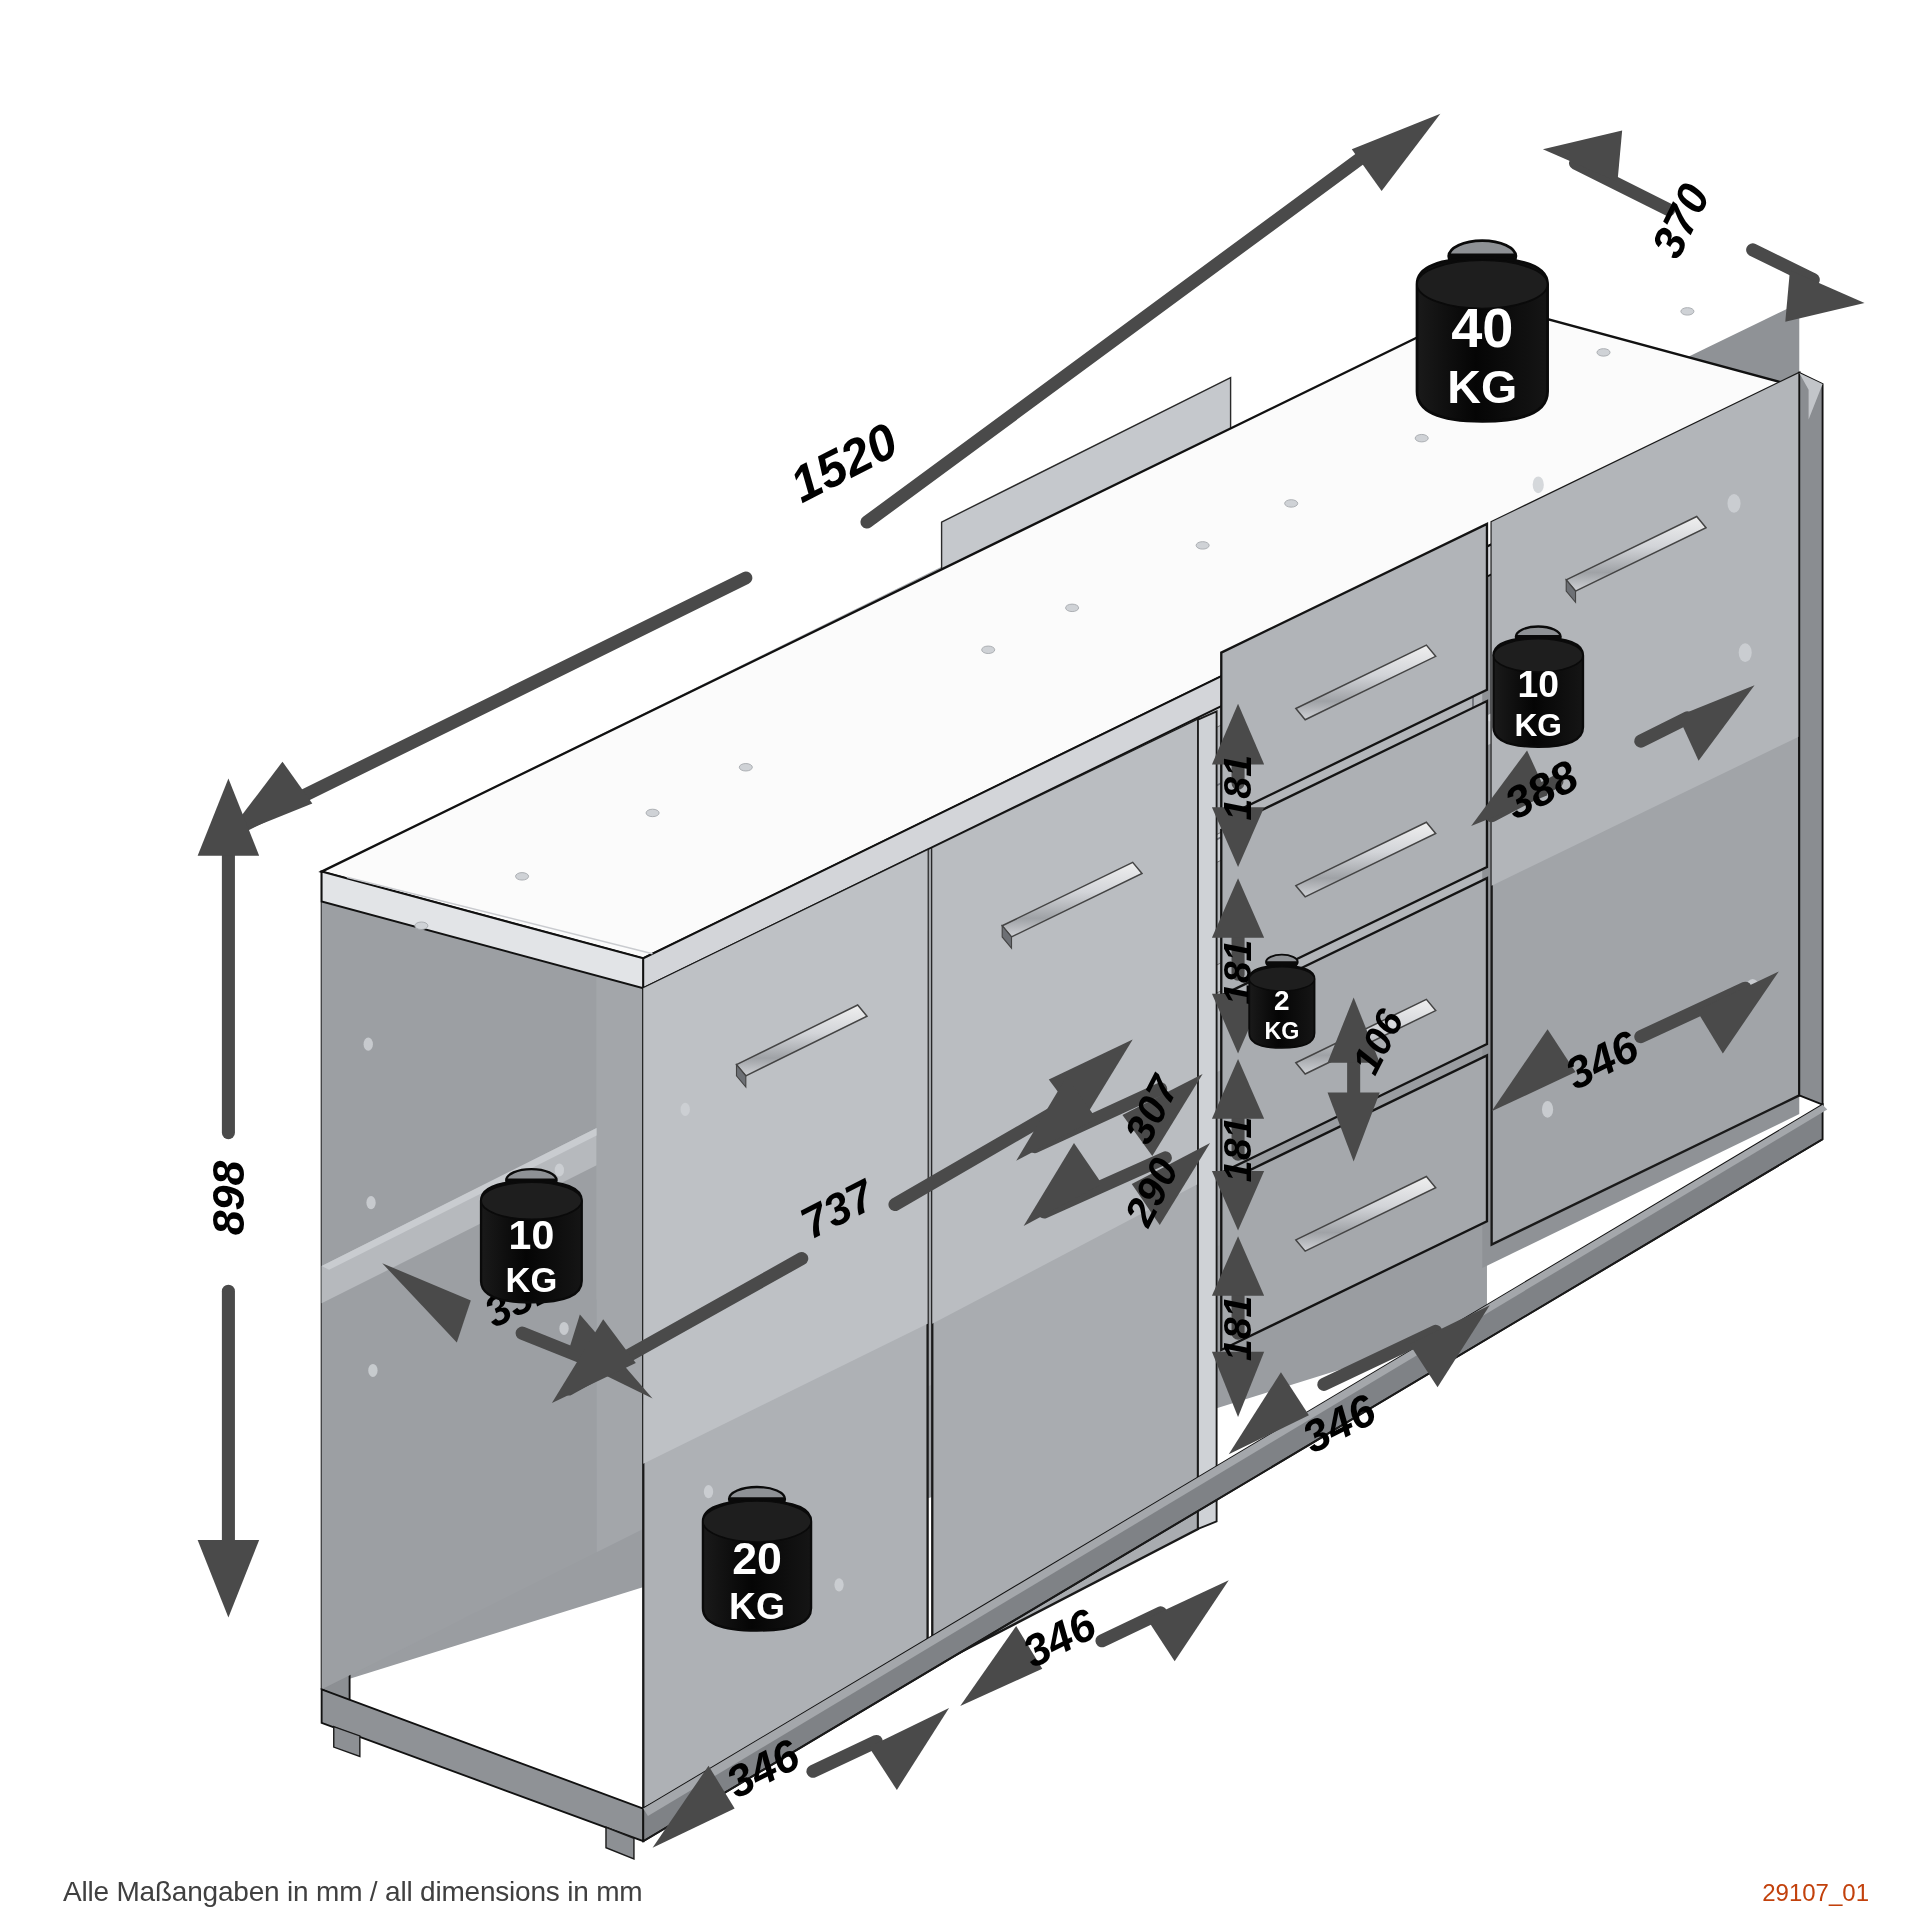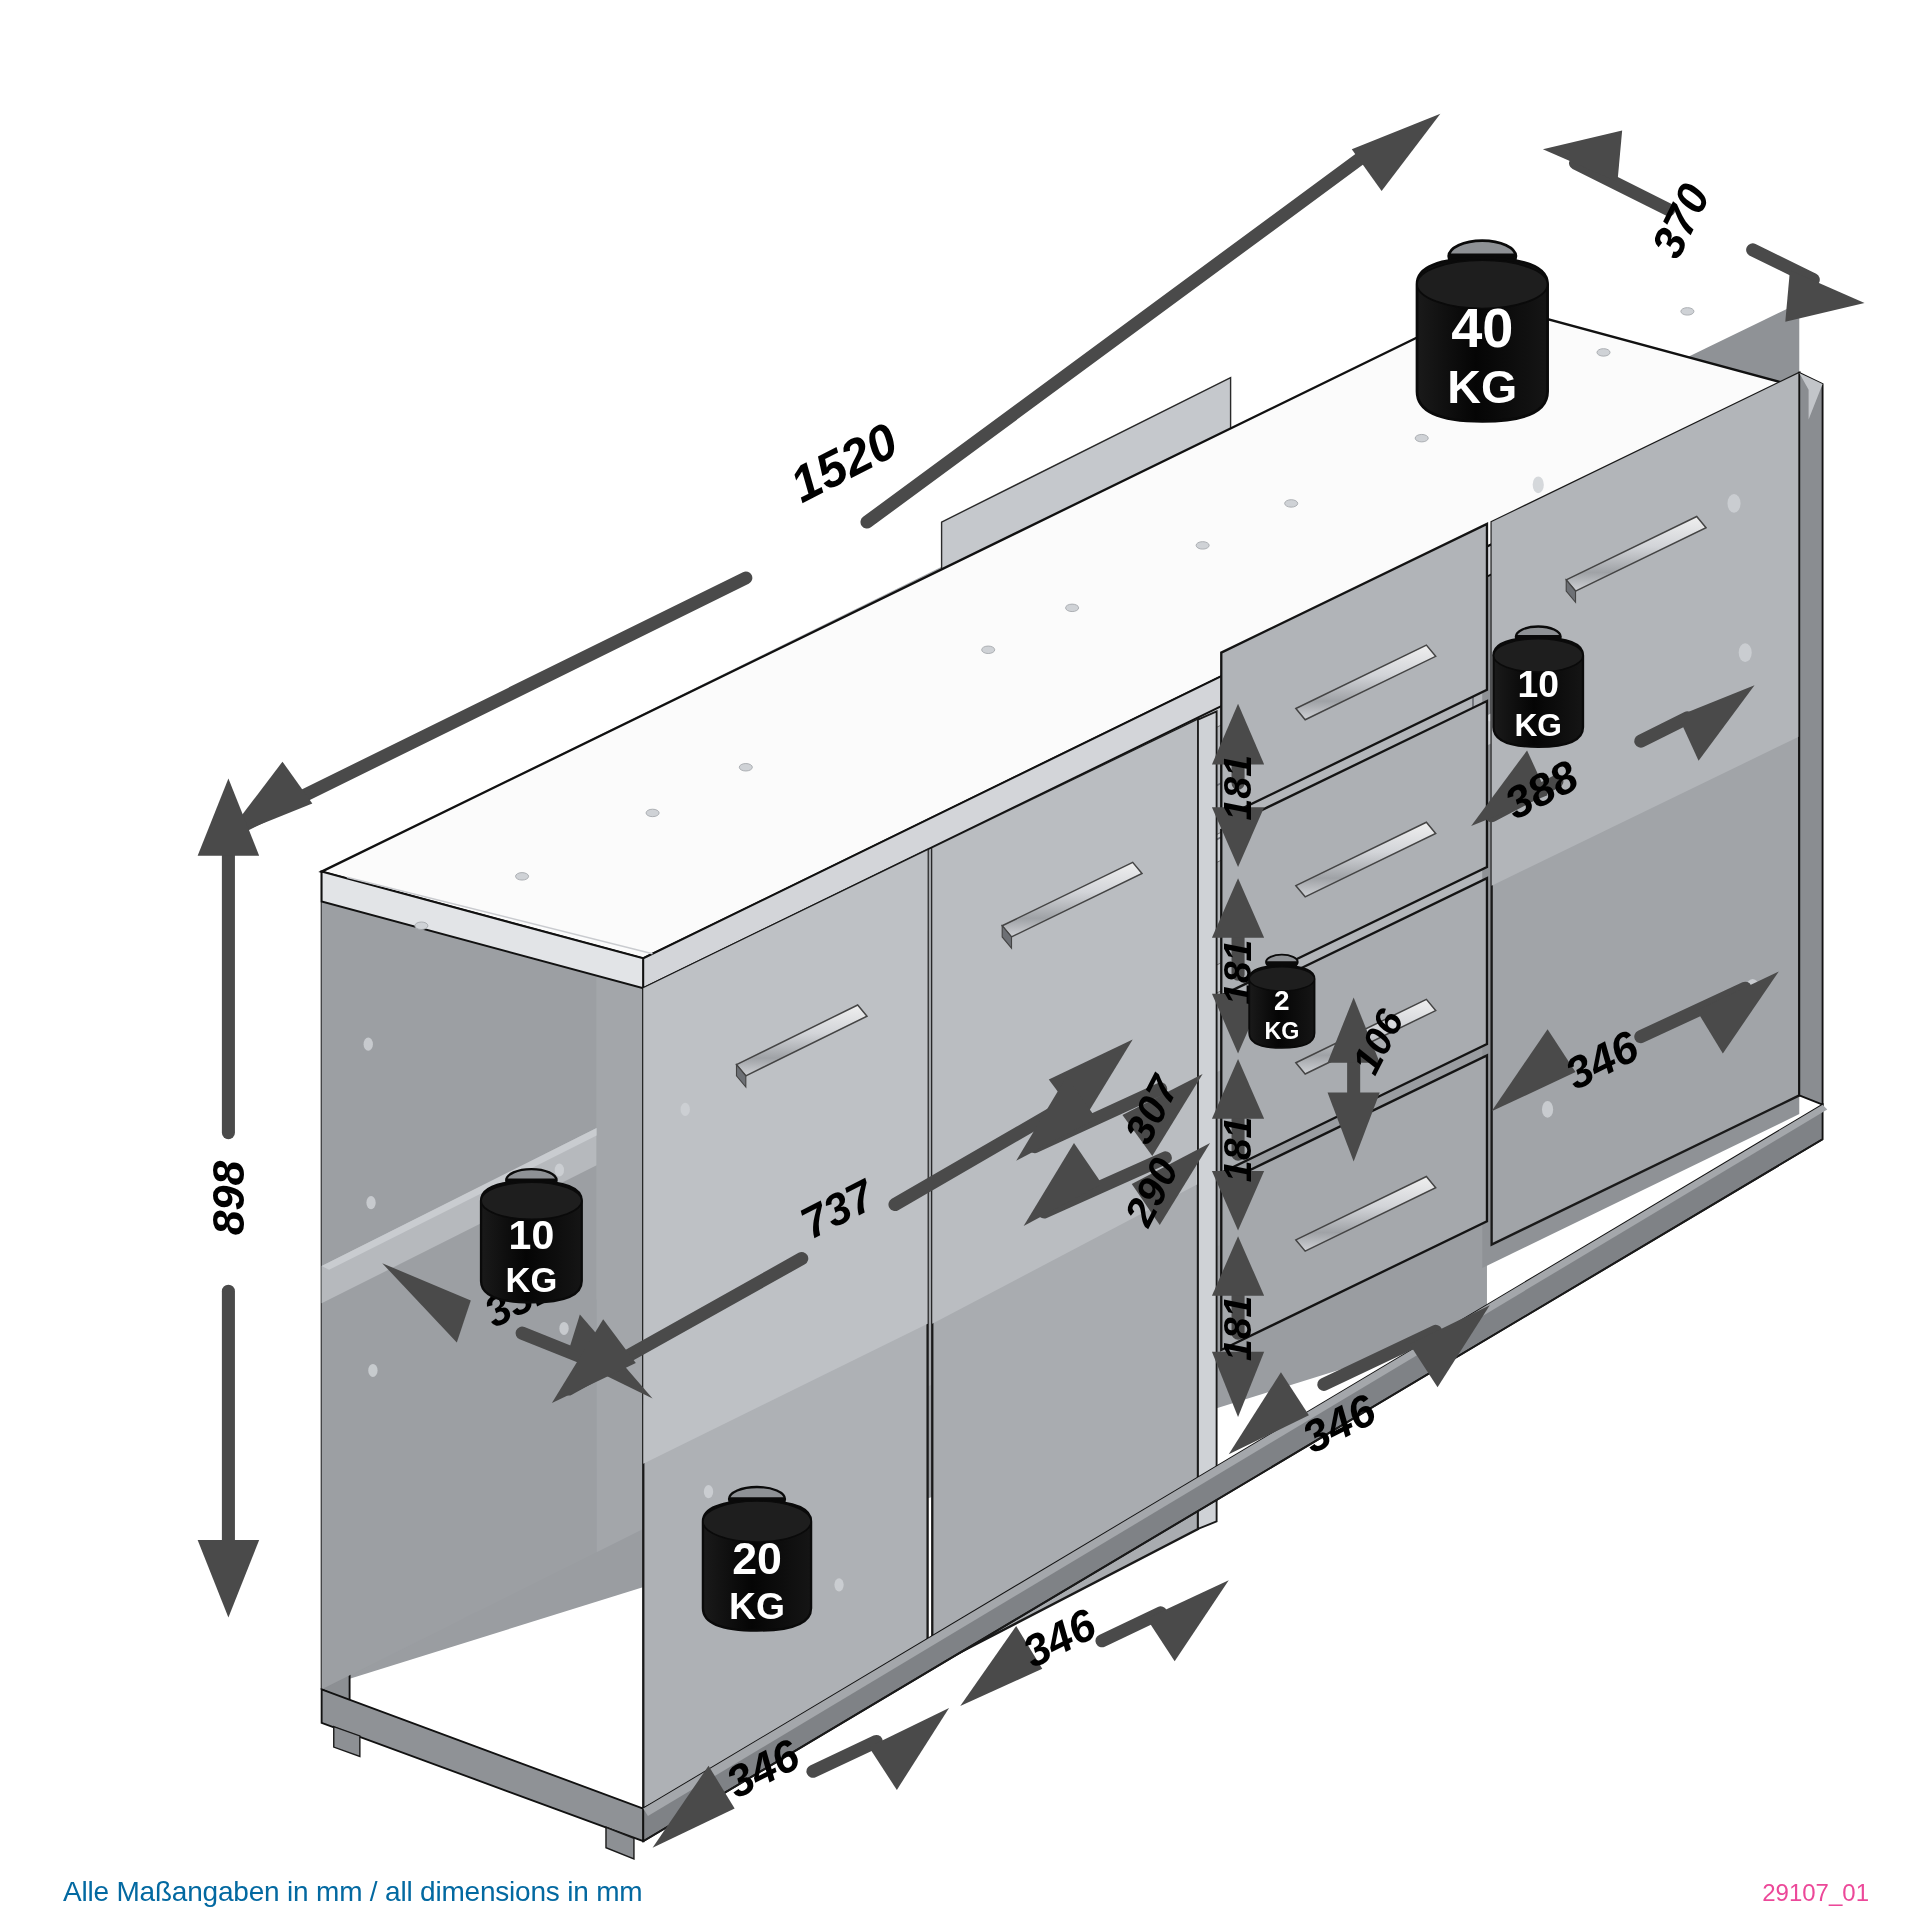--- a/index.html
+++ b/index.html
@@ -27,31 +27,31 @@
     width: 1927px;
     height: 1927px;
     display: block;
   }
   .footer-left {
     position: absolute;
     left: 63px;
     top: 1876px;
     font-size: 28px;
     font-family: "Liberation Sans", sans-serif;
-    color: #0369a1;
+    color: #404040;
     white-space: nowrap;
     letter-spacing: -0.2px;
   }
   .footer-right {
     position: absolute;
     right: 58px;
     top: 1879px;
     font-size: 24px;
     font-family: "Liberation Sans", sans-serif;
-    color: #ec4899;
+    color: #c2410c;
     white-space: nowrap;
   }
   text.dimlabel {
     font-family: "Liberation Sans", sans-serif;
     font-weight: bold;
     font-style: italic;
     fill: #000000;
   }
   text.weightnum {
     font-family: "Liberation Sans", sans-serif;

